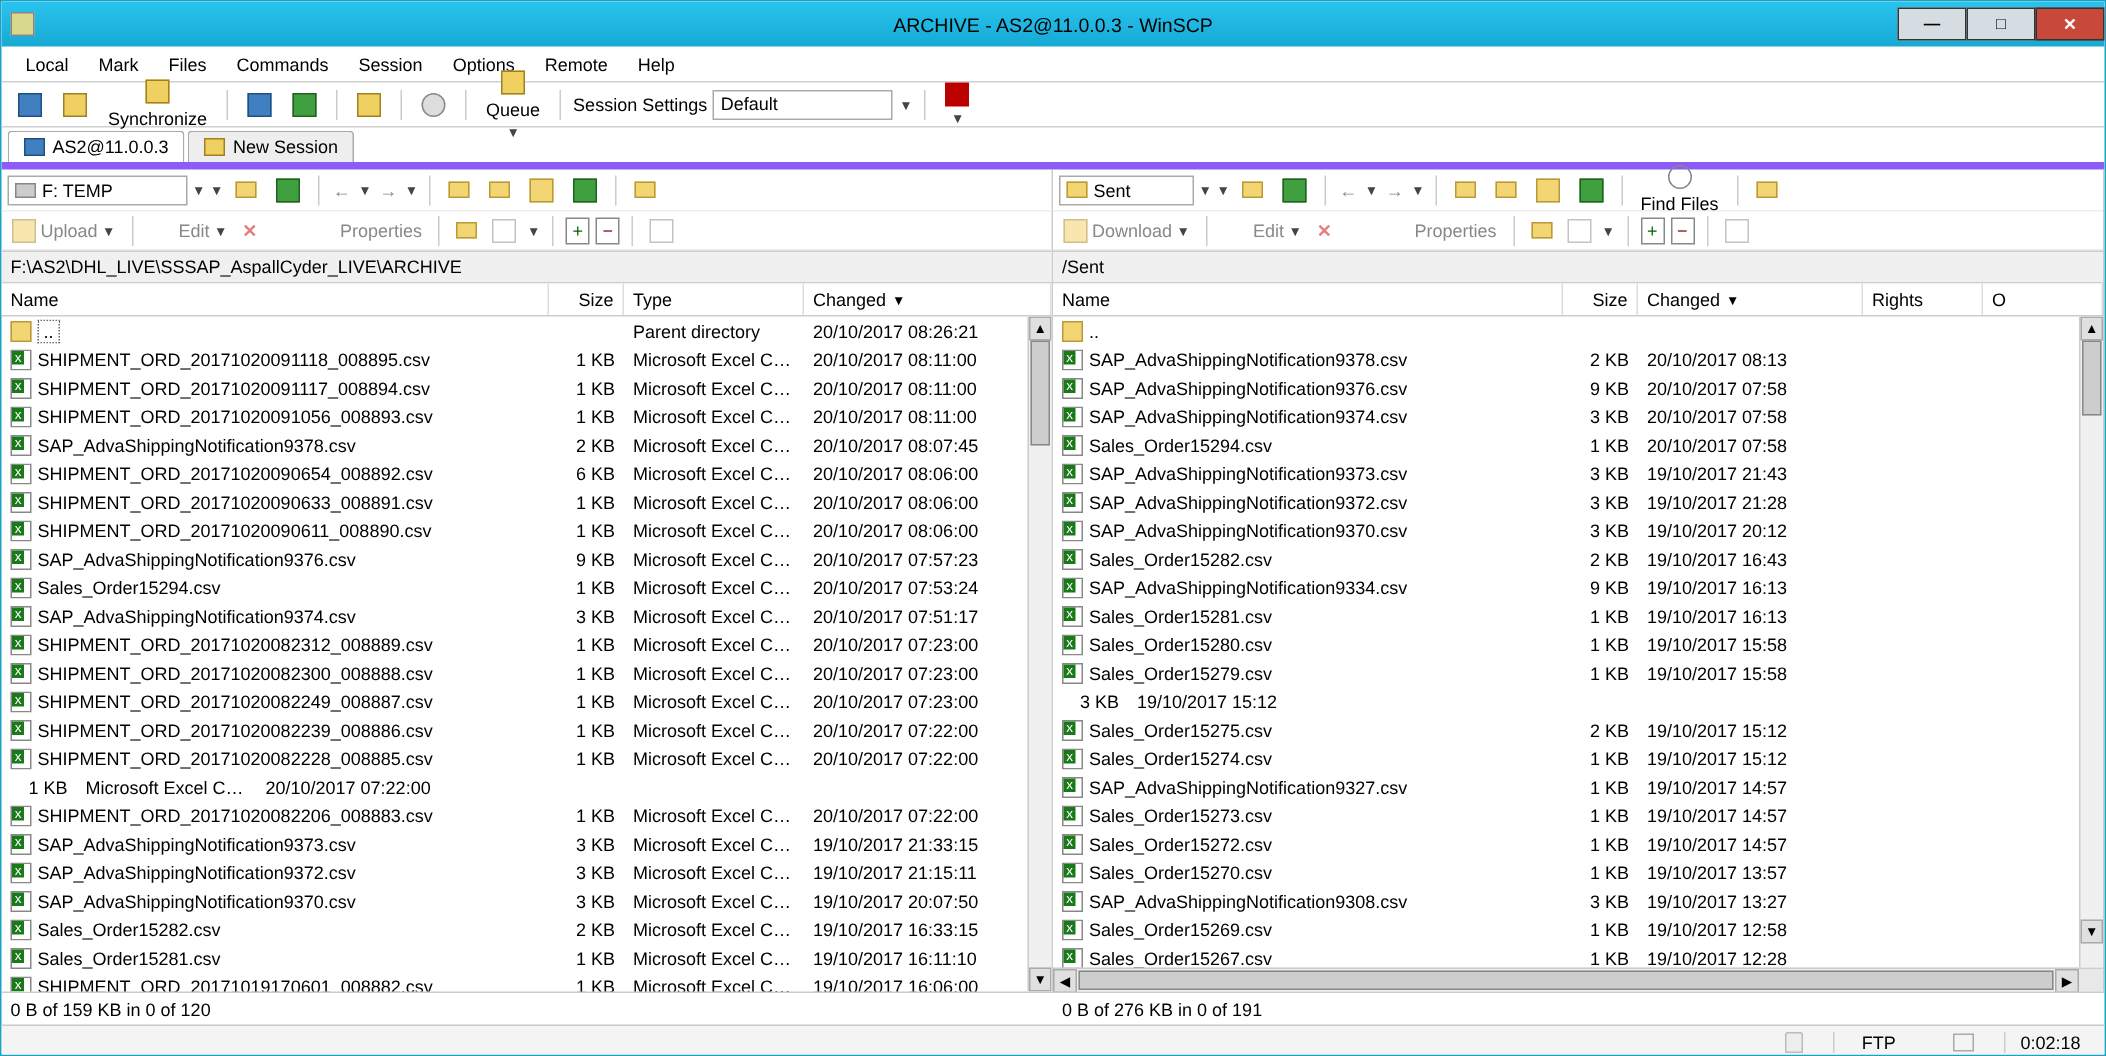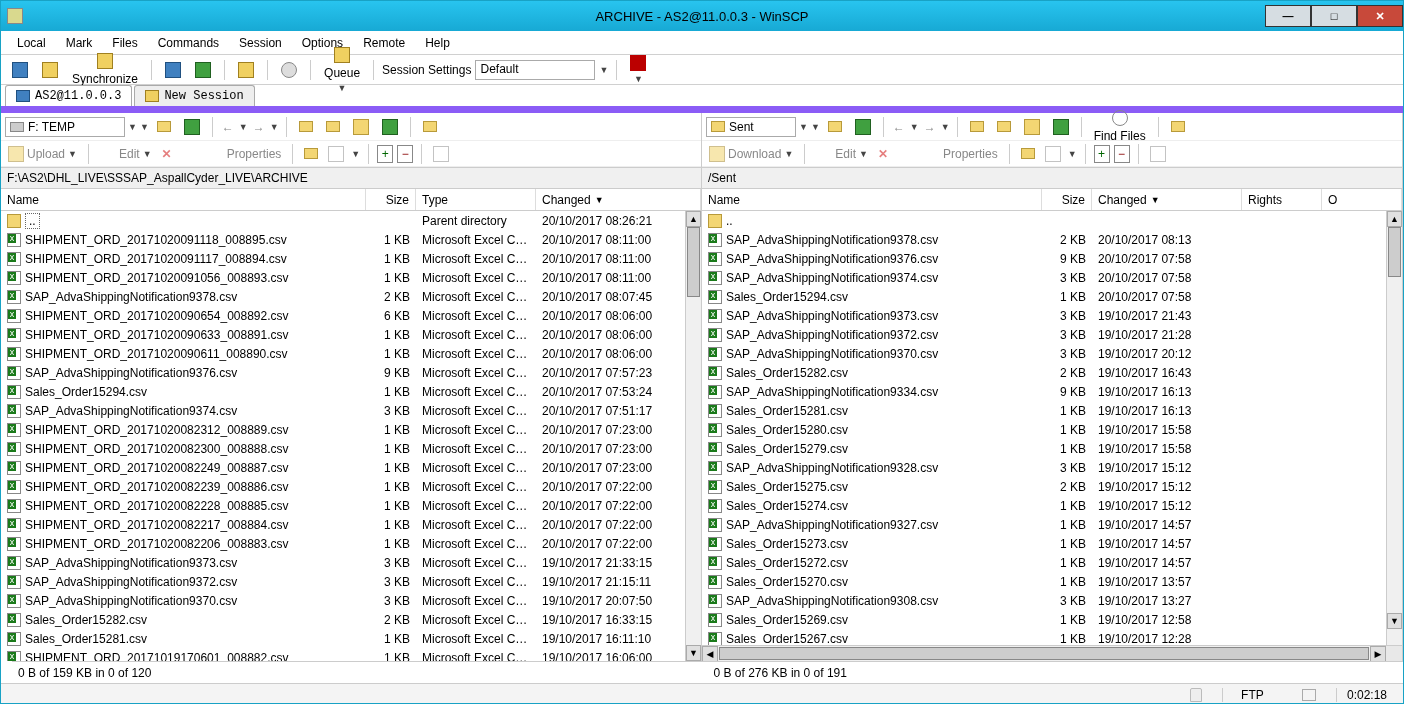--- a/index.html
+++ b/index.html
@@ -20,21 +20,21 @@
   .tb-sep { width: 1px; height: 20px; background: #ccc; margin: 0 4px; }
   .tb-btn { padding: 2px 4px; display: inline-flex; align-items: center; gap: 3px; border: 1px solid transparent; flex-direction: column; }
   .ico { width: 16px; height: 16px; display: inline-block; }
   .ico-sq { background: #f0d060; border: 1px solid #a08020; }
   .ico-blue { background: #4080c0; border: 1px solid #205080; }
   .ico-green { background: #40a040; border: 1px solid #206020; }
   .dd-arrow{ font-size:9px; color:#444; }
   .input-box { border: 1px solid #aaa; padding: 1px 4px; background: #fff; min-width: 100px; height: 20px; }
   .ts-input{ min-width:120px; }
   
-  .session-tabs { height: 28px; display: flex; align-items: flex-end; padding: 2px 4px 0; border-bottom: 7px solid #8b5cf6; font-family: Liberation Mono, monospace; }
+  .session-tabs { height: 28px; display: flex; align-items: center; padding: 2px 4px 0; border-bottom: 5px solid #8b5cf6; }
   .stab { border: 1px solid #aaa; border-bottom: none; padding: 3px 10px; display: flex; align-items: center; gap: 5px; background: #eee; border-radius: 3px 3px 0 0; margin-right:2px; }
   .stab.active { background: #fff; }
   
   .panels { display: flex; height: calc(704px - 30px - 24px - 30px - 28px - 22px - 22px); }
   .panel { width: 50%; display: flex; flex-direction: column; border-right: 1px solid #ccc; }
   
   .dir-bar { height: 28px; display: flex; align-items: center; padding: 0 4px; gap: 3px; border-bottom: 1px solid #eee; text-align: right; }
   .drive-sel { border: 1px solid #aaa; padding: 1px 4px; background: #fff; min-width: 120px; height:20px; display:flex; align-items:center; gap:4px; }
   .drive-ico{ width:14px; height:10px; background:#ccc; border:1px solid #888; }
   .fold-ico{ width:14px; height:11px; background:#f3d673; border:1px solid #b89a3a; }
@@ -385,24 +385,20 @@
           <div class="row">
             <div class="cell c-name" style="width:365px">
               <span class="xls-ico"></span>
               <span>SHIPMENT_ORD_20171020082228_008885.csv</span>
             </div>
             <div class="cell" style="width:50px;text-align:right">1 KB</div>
             <div class="cell" style="width:120px">Microsoft Excel Co...</div>
             <div class="cell" style="flex:1">20/10/2017  07:22:00</div>
           </div>
           <div class="row">
-            <div class="cell c-name" style="width:365px">
-              <span class="xls-ico"></span>
-              <span>SHIPMENT_ORD_20171020082217_008884.csv</span>
-            </div>
             <div class="cell" style="width:50px;text-align:right">1 KB</div>
             <div class="cell" style="width:120px">Microsoft Excel Co...</div>
             <div class="cell" style="flex:1">20/10/2017  07:22:00</div>
           </div>
           <div class="row">
             <div class="cell c-name" style="width:365px">
               <span class="xls-ico"></span>
               <span>SHIPMENT_ORD_20171020082206_008883.csv</span>
             </div>
             <div class="cell" style="width:50px;text-align:right">1 KB</div>
@@ -671,24 +667,20 @@
           </div>
           <div class="row">
             <div class="cell c-name" style="width:340px">
               <span class="xls-ico"></span>
               <span>Sales_Order15279.csv</span>
             </div>
             <div class="cell" style="width:50px;text-align:right">1 KB</div>
             <div class="cell" style="width:150px">19/10/2017 15:58</div>
           </div>
           <div class="row">
-            <div class="cell c-name" style="width:340px">
-              <span class="xls-ico"></span>
-              <span>SAP_AdvaShippingNotification9328.csv</span>
-            </div>
             <div class="cell" style="width:50px;text-align:right">3 KB</div>
             <div class="cell" style="width:150px">19/10/2017 15:12</div>
           </div>
           <div class="row">
             <div class="cell c-name" style="width:340px">
               <span class="xls-ico"></span>
               <span>Sales_Order15275.csv</span>
             </div>
             <div class="cell" style="width:50px;text-align:right">2 KB</div>
             <div class="cell" style="width:150px">19/10/2017 15:12</div>
@@ -766,21 +758,21 @@
     </div>
     <div class="scrollbar-h">
       <div class="sb-btn" style="width:16px;">◀</div>
       <div class="sb-thumb-h"></div>
       <div class="sb-btn" style="width:16px;">▶</div>
       <div style="width:16px;background:#e8e8e8;"></div>
     </div>
   </div>
 </div>
 
-<div style="display:flex;margin-left:11px;">
+<div style="display:flex;">
   <div class="status-panel" style="width:50%;">
       <span>0 B of 159 KB in 0 of 120</span>
     </div>
   <div class="status-panel" style="width:50%;">
       <span>0 B of 276 KB in 0 of 191</span>
     </div>
 </div>
 
 <div class="bottom-status">
   <span class="lock-ico"></span>

